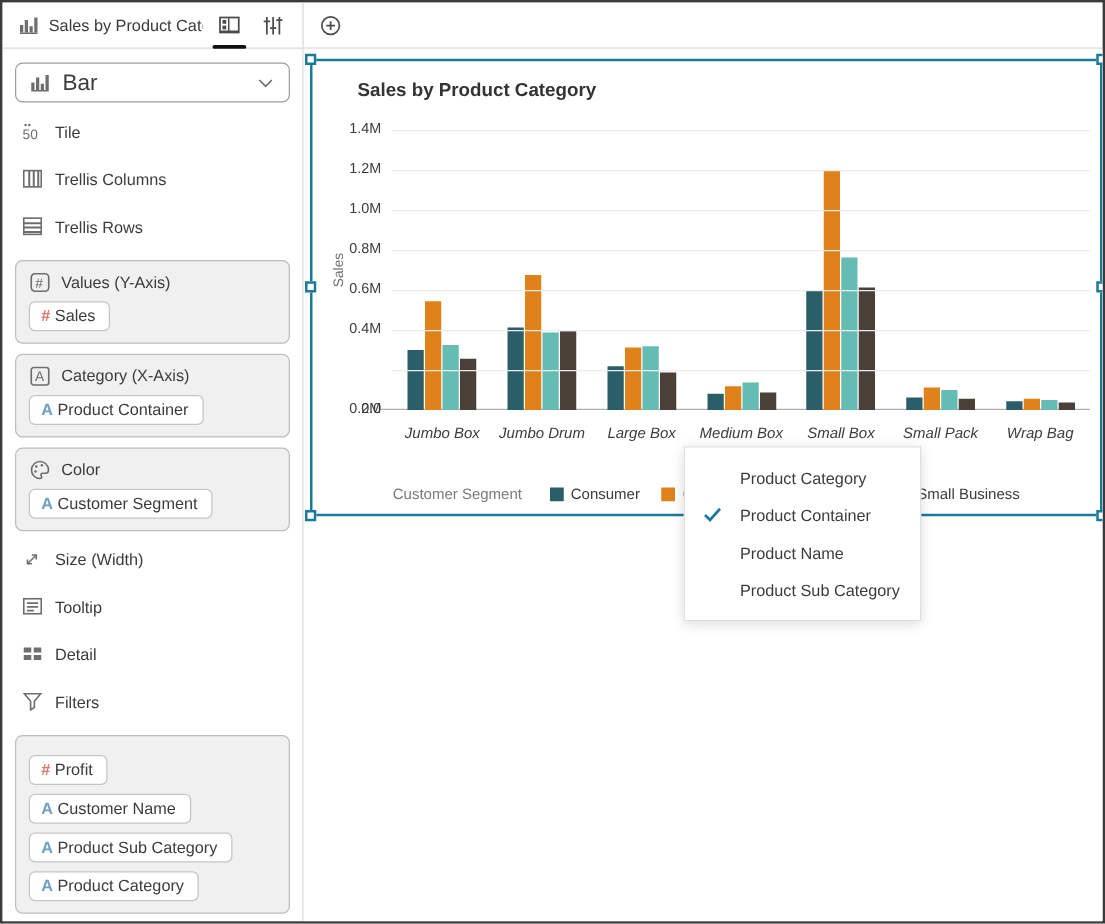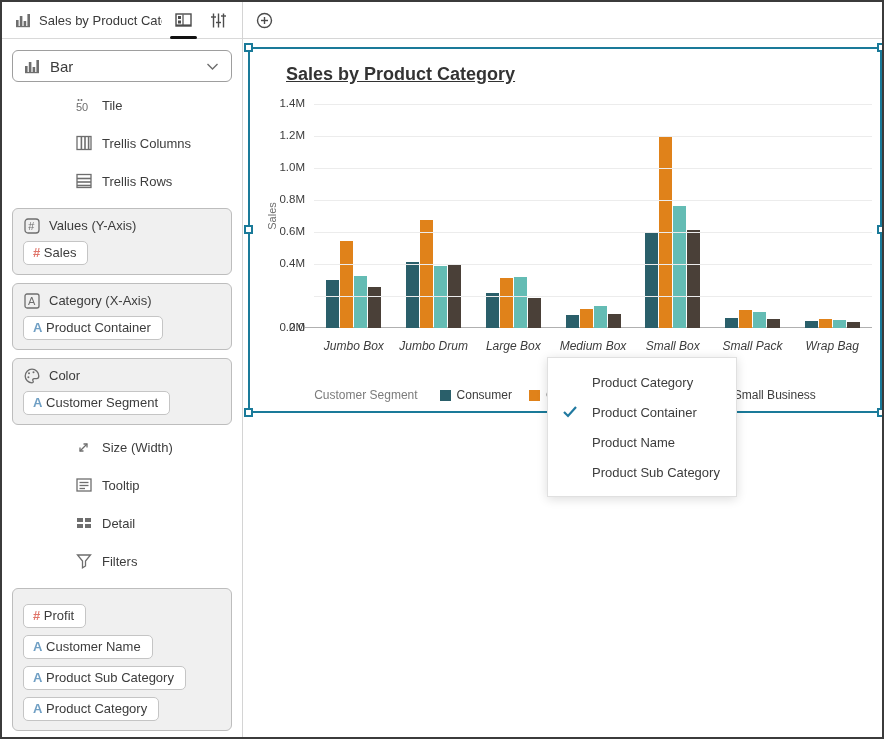--- a/index.html
+++ b/index.html
@@ -8,40 +8,40 @@
   .window { width:884px; height:739px; border:2px solid #3b3b3b; display:flex; overflow:hidden; background:#fff; }
 
   
   .sidebar { width:241px; min-width:241px; border-right:1px solid #d4d4d4; display:flex; flex-direction:column; background:#fff; }
   .sb-header { height:37px; min-height:37px; display:flex; align-items:center; gap:8px; padding:0 10px 0 12px; border-bottom:1px solid #d9d9d9; }
   .sb-title { font-size:13px; color:#3a3a3a; white-space:nowrap; overflow:hidden; flex:1; }
   .sb-tab { position:relative; height:37px; display:flex; align-items:center; padding:0 5px; cursor:pointer; }
   .sb-tab.active::after { content:""; position:absolute; left:0; right:0; bottom:0; height:3px; background:#111; border-radius:2px; }
   .sb-content { flex:1; padding-top:9px; overflow:hidden; }
   .chart-select { margin:2px 10px 4px 10px; height:32px; border:1px solid #9e9e9e; border-radius:6px; display:flex; align-items:center; gap:10px; padding:0 10px; cursor:pointer; background:#fff; }
-  .chart-select .lbl { flex:1; font-size:15px; }
-  .side-row { height:38px; display:flex; align-items:center; gap:10px; padding:0 32px; font-size:13px; cursor:pointer;margin-left:41px; }
+  .chart-select .lbl { flex:1; font-size:18px; }
+  .side-row { height:38px; display:flex; align-items:center; gap:10px; padding:0 15px; font-size:13px; cursor:pointer; }
   .grp { margin:8px 10px 3px 10px; background:#f0f0f0; border:1px solid #bdbdbd; border-radius:6px; padding:8px 10px 9px 10px; }
   .grp-head { display:flex; align-items:center; gap:9px; font-size:13px; }
   .pill { display:inline-flex; align-items:center; gap:7px; background:#fff; border:1px solid #c5c5c5; border-radius:5px; padding:3px 11px 4px 9px; font-size:13px; margin-top:7px; cursor:grab; max-width:215px; white-space:nowrap; }
   .pill-block { display:block; width:fit-content; }
   .num-glyph { color:#e0756a; font-weight:bold; font-size:13px; }
   .txt-glyph { color:#6f9fc4; font-weight:bold; font-size:13px; }
   .icon { display:inline-flex; align-items:center; justify-content:center; width:17px; height:17px; color:#6e6e6e; }
   .icon svg { display:block; }
 
   
   .main { flex:1; display:flex; flex-direction:column; position:relative; background:#fff; }
   .filterbar { height:37px; min-height:37px; display:flex; align-items:center; gap:9px; padding:0 13px; border-bottom:1px solid #d6d6d6; cursor:pointer; }
   .filterbar .ftext { font-size:13px; color:#595959; }
   .canvas { position:relative; flex:1; background:#fff; }
 
   .viz { position:absolute; left:5px; top:8px; width:634px; height:366px; border:2px solid #1a7a99; background:#fff; }
   .handle { position:absolute; width:9px; height:9px; background:#fff; border:2px solid #1a7a99; z-index:5; }
-  .viz-title { position:absolute; left:36px; top:15px; font-size:18px; font-weight:bold; color:#333;text-decoration:underline; }
+  .viz-title { position:absolute; left:36px; top:15px; font-size:15px; font-weight:bold; color:#333; }
 
   .plot { position:absolute; left:64px; top:55px; width:558px; height:224px; }
   .gridline { position:absolute; left:0; right:0; height:1px; background:#ececec; }
   .baseline { position:absolute; left:-9px; right:0; bottom:0; height:1px; background:#b0b0b0; }
   .ytick { position:absolute; right:calc(100% + 9px); font-size:11.5px; color:#3c3c3c; white-space:nowrap; }
   .yaxis-title { position:absolute; left:-56px; top:50%; transform:translateY(-50%) rotate(-90deg); transform-origin:center; font-size:11px; color:#6e6e6e; }
   .groups { position:absolute; left:0; right:0; bottom:0; top:0; display:flex; }
   .bar-group { flex:1; position:relative; display:flex; align-items:flex-end; justify-content:center; gap:1px; }
   .bar { width:13px; cursor:pointer; }
   .xlabels { position:absolute; left:64px; width:558px; top:290px; display:flex;font-style:italic; }

